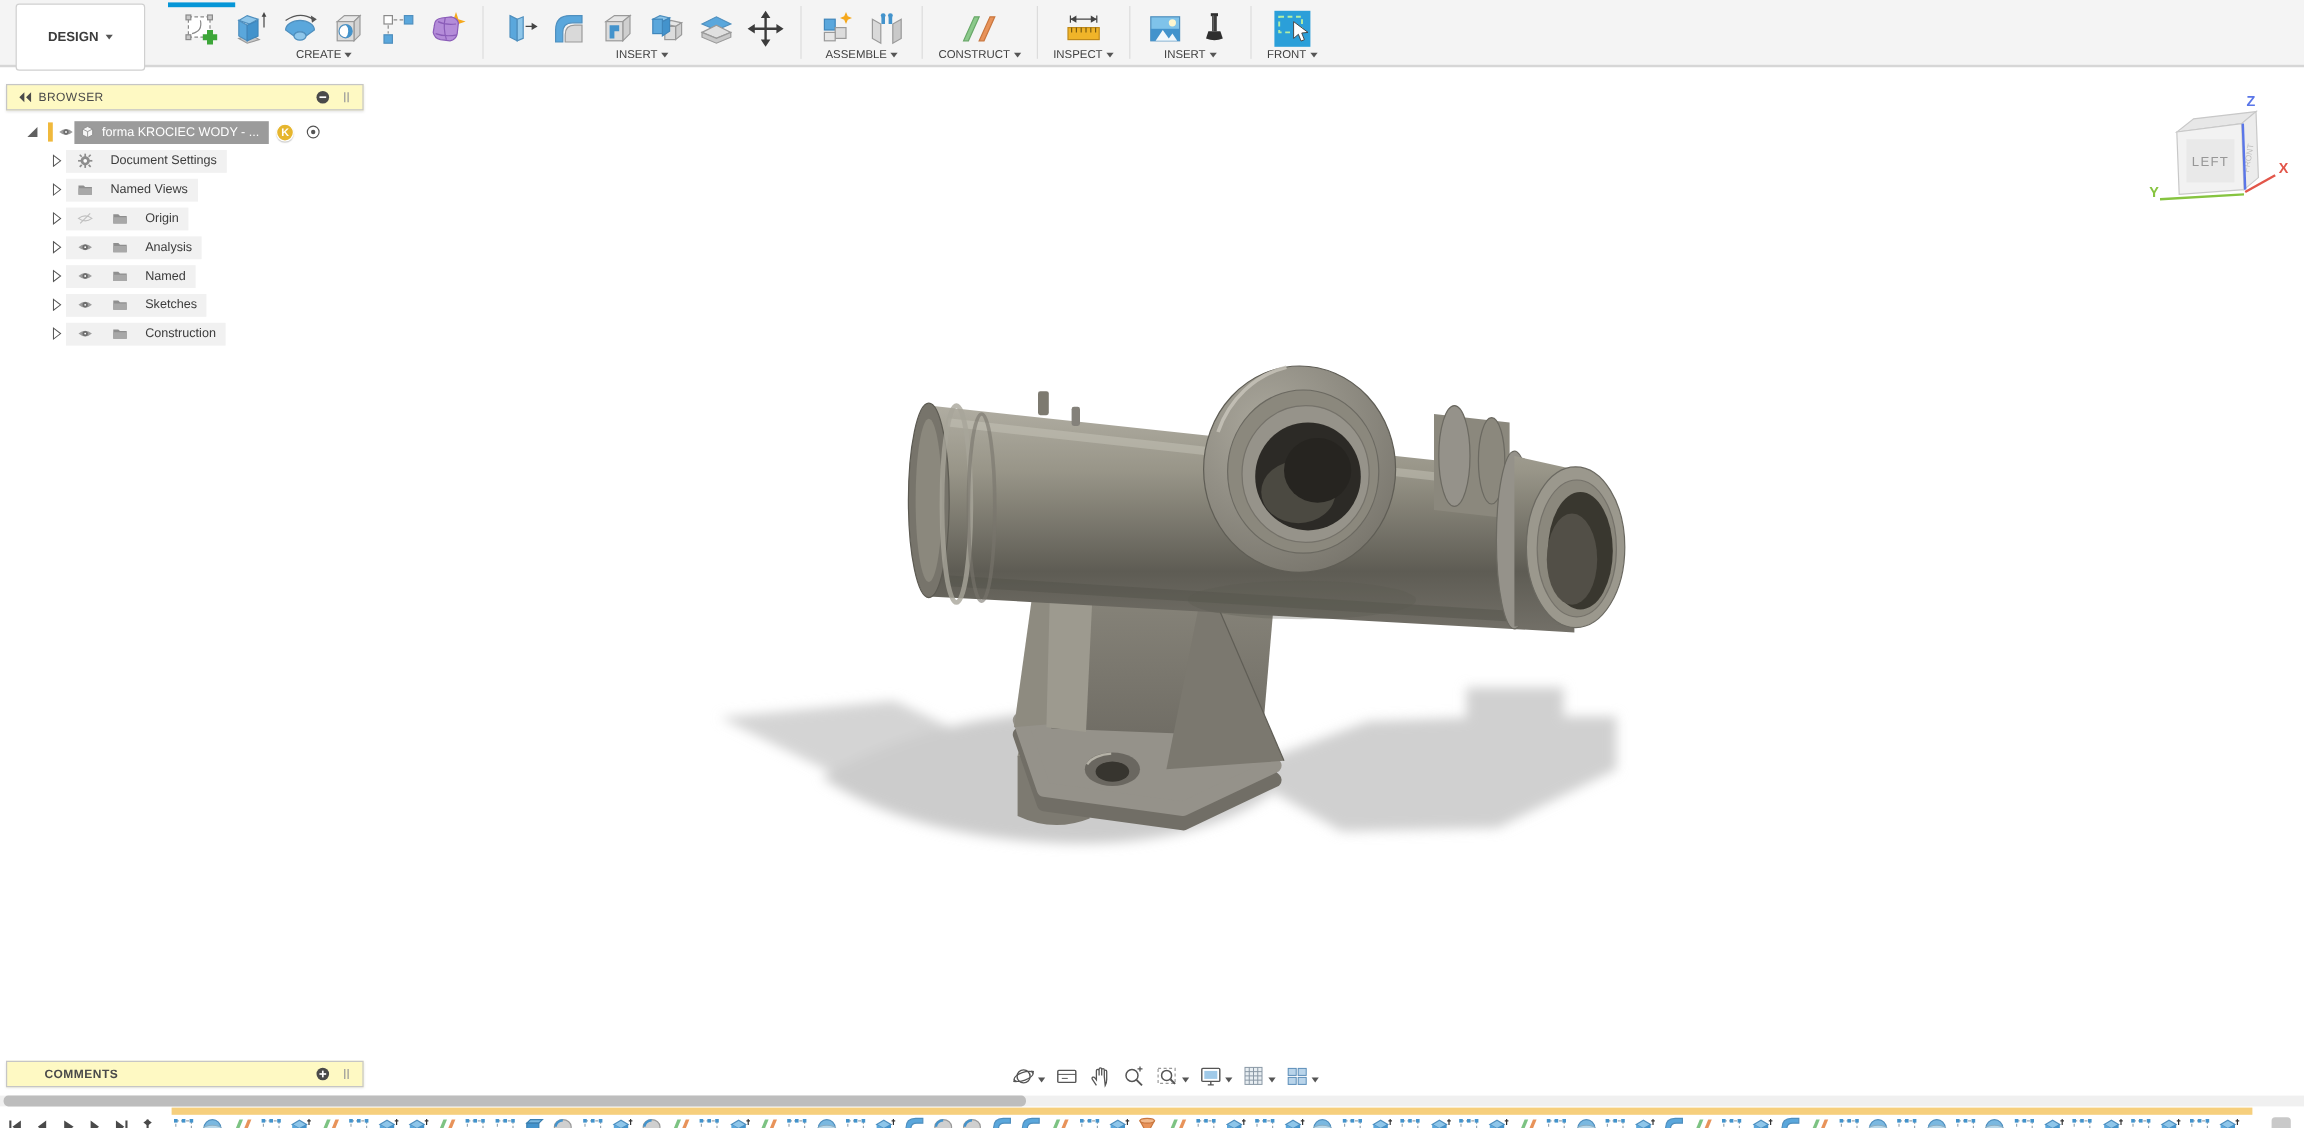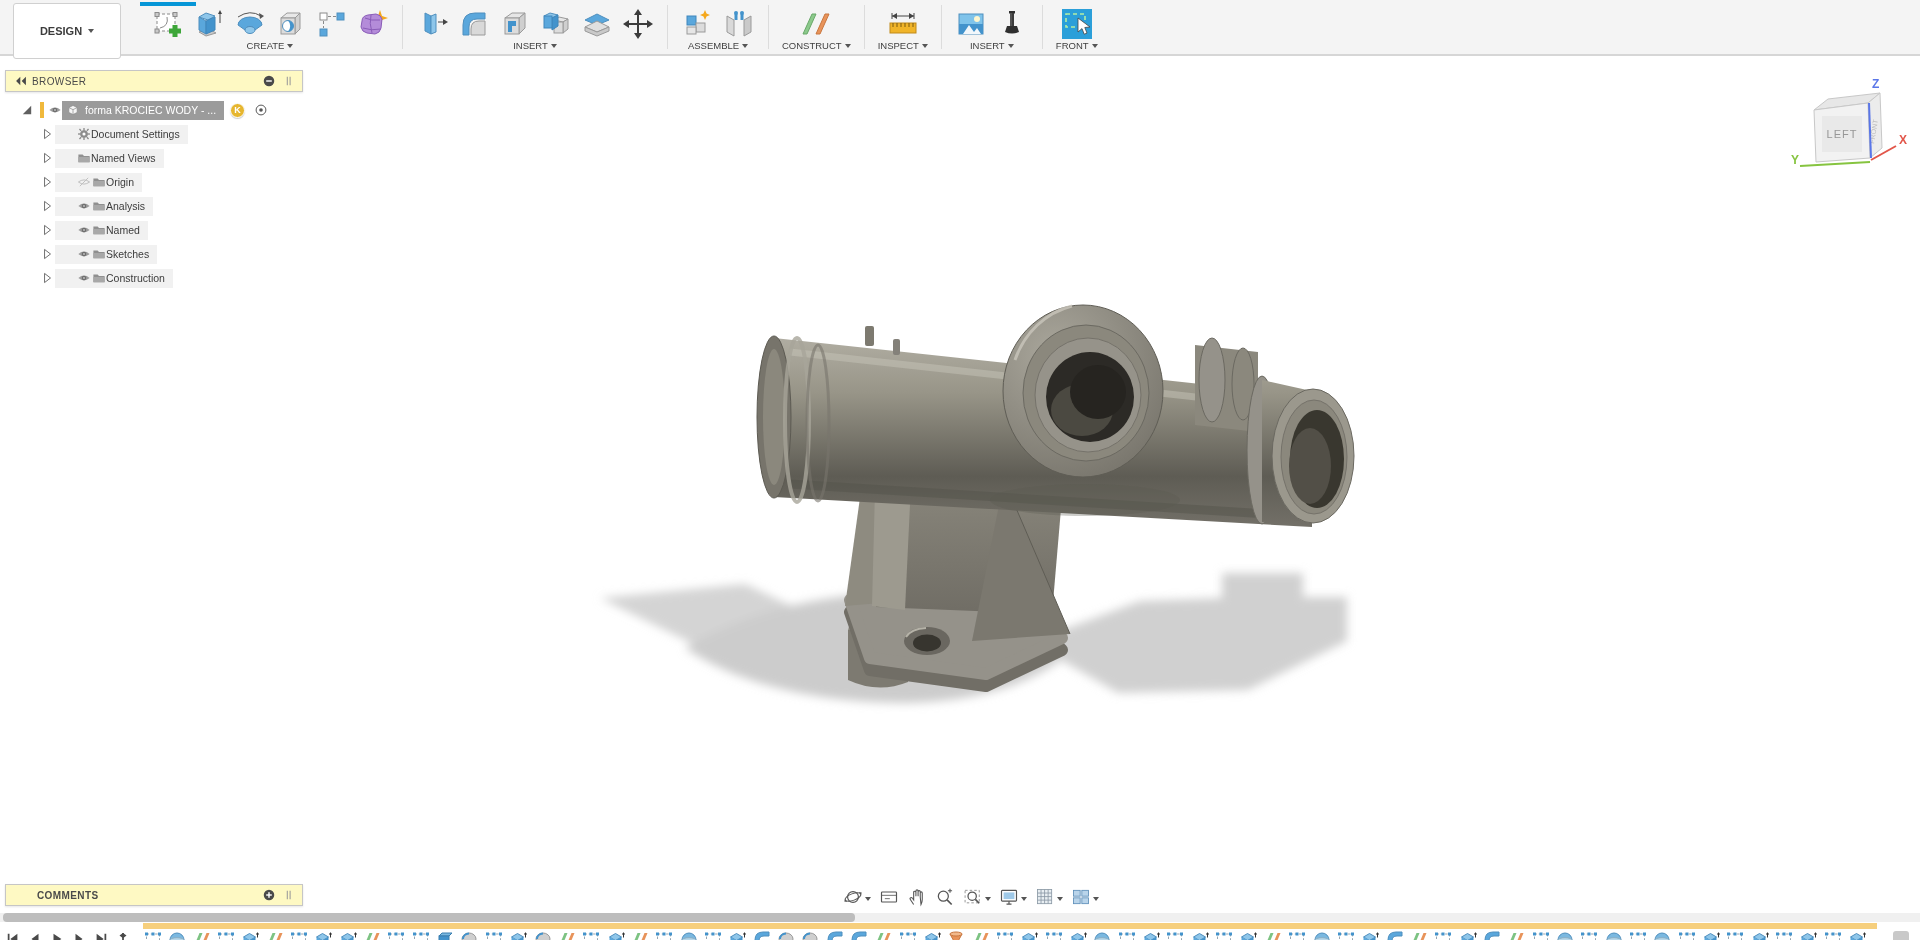--- a/index.html
+++ b/index.html
@@ -26,21 +26,21 @@
   .panel-title { flex:1; }
   .panel-header .hicon { width:15px; height:15px; display:flex; align-items:center; justify-content:center; cursor:pointer; }
   .panel-header .hicon svg { width:14px; height:14px; }
 
   .tree { padding-top:8px; font-size:10.5px; color:#3c3c3c; }
   .tree-row { display:flex; align-items:center; height:20px; margin-bottom:4px; cursor:pointer; }
   .tree-row .ticon { width:15px; height:15px; display:flex; align-items:center; justify-content:center; flex:none; }
   .tree-row .ticon svg { width:14px; height:14px; }
   .arrow-cell { width:16px; margin-left:14px; flex:none; display:flex; justify-content:center; }
   .child .arrow-cell { margin-left:34px; }
-  .pill { display:flex; align-items:center; gap:0; background:#f1f1f1; padding:2px 8px 2px 21px; }
+  .pill { display:flex; align-items:center; gap:14px; background:#f1f1f1; padding:2px 8px 2px 8px; }
   .root-bar { width:4px; height:16px; background:#f0b93c; margin:0 3px 0 5px; flex:none; }
   .root-pill { display:flex; align-items:center; gap:5px; background:#9b9b9b; color:#fff; padding:2px 8px 2px 3px; max-width:172px; white-space:nowrap; overflow:hidden; }
   .root-pill .lbl { font-weight:normal; font-size:10.5px; overflow:hidden; text-overflow:ellipsis; }
   .avatar { width:15px; height:15px; border-radius:50%; background:#e6b62f; color:#fff; font-size:9px; font-weight:bold; display:flex; align-items:center; justify-content:center; margin-left:6px; flex:none; border:1px solid #fff; box-shadow:0 1px 1px rgba(0,0,0,.2); }
 
   .comments-panel { top:884px; }
   .browser-panel { top:70px; }
 
   
   .viewcube { position:absolute; left:1790px; top:70px; width:128px; height:108px; z-index:20; cursor:pointer; }

